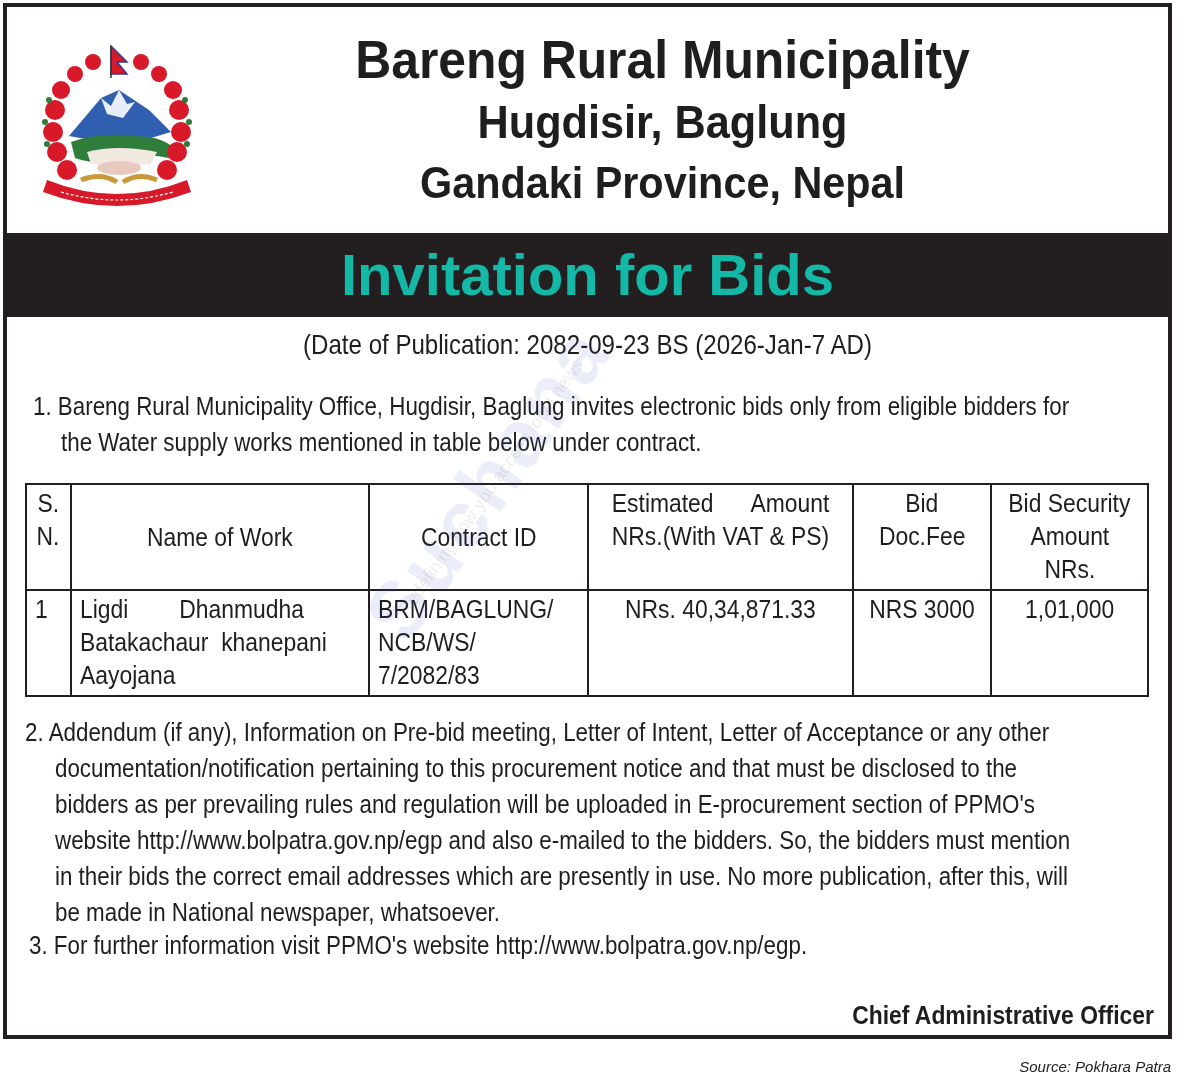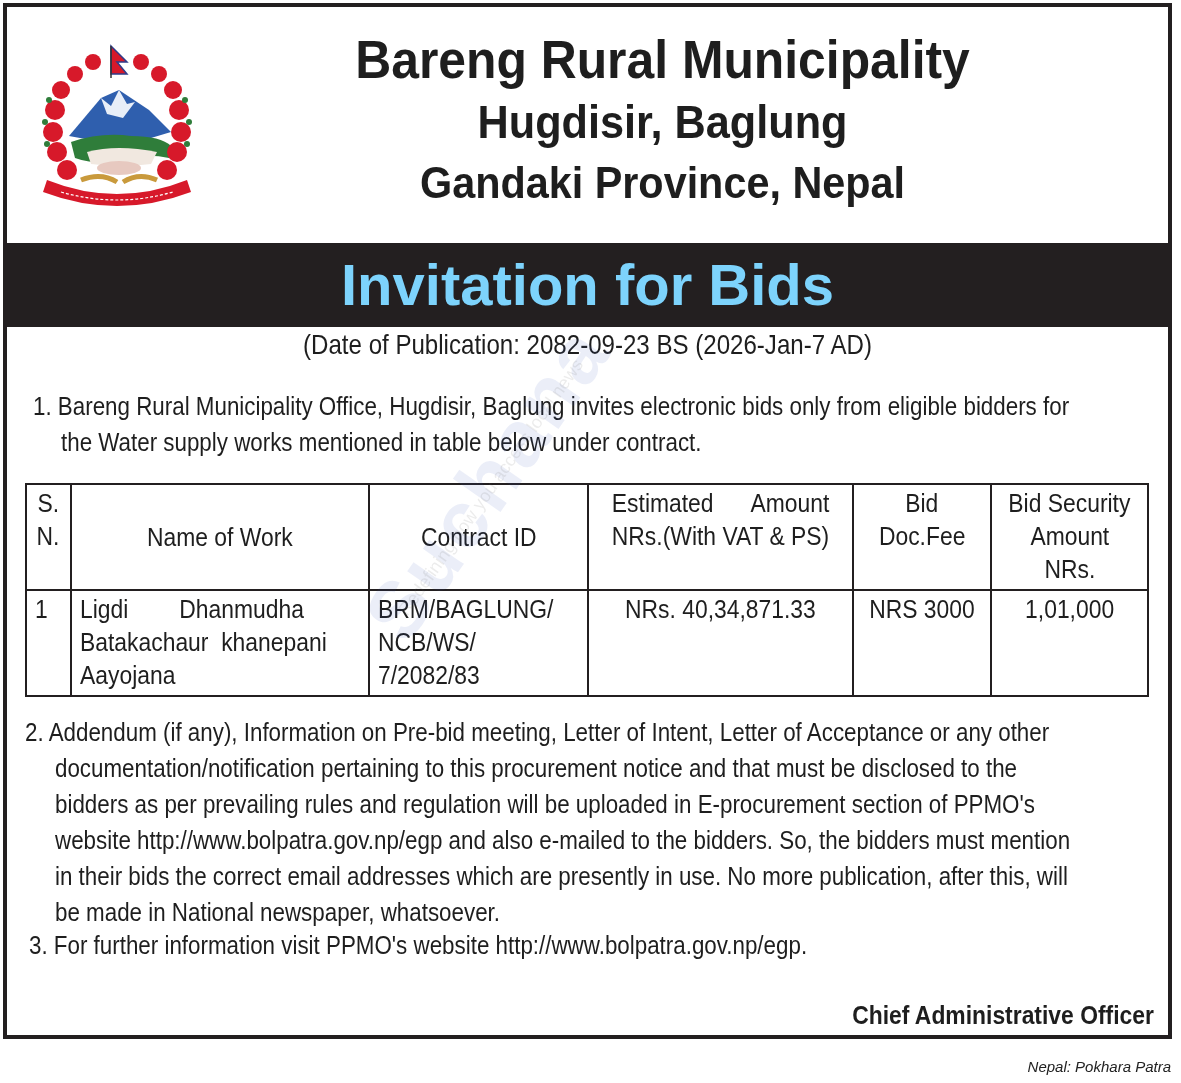--- a/index.html
+++ b/index.html
@@ -6,22 +6,22 @@
   body { width: 1181px; height: 1083px; position: relative; overflow: hidden;
          font-family: "Liberation Sans", sans-serif; color: #1e1e1e; }
   .notice { position: absolute; left: 3px; top: 3px; width: 1169px; height: 1036px;
             border: 4px solid #231f20; box-sizing: border-box; background: #fff; }
   .header { position: absolute; left: 0; top: 0; width: 100%; height: 228px; }
   .emblem { position: absolute; left: 24px; top: 33px; width: 172px; height: 172px; }
   .hdr-text { position: absolute; left: 190px; right: 40px; top: 22px; text-align: center; }
   .hdr-line1 { font-weight: bold; font-size: 53px; line-height: 62px; color: #1e1e1e; transform: scaleX(0.94); }
   .hdr-line2 { font-weight: bold; font-size: 46px; line-height: 62px; color: #1e1e1e; transform: scaleX(0.94); }
   .hdr-line3 { font-weight: bold; font-size: 44px; line-height: 60px; color: #1e1e1e; transform: scaleX(0.94); }
-  .banner { position: absolute; left: 0; top: 236px; width: 100%; height: 84px; background: #231f20;
-            color: #7dd3fc; text-align: center; font-weight: bold; font-size: 58px; line-height: 84px; }
+  .banner { position: absolute; left: 0; top: 226px; width: 100%; height: 84px; background: #231f20;
+            color: #14b8a6; text-align: center; font-weight: bold; font-size: 58px; line-height: 84px; }
   .pubdate { position: absolute; left: 0; top: 322px; width: 100%; text-align: center; font-size: 28px;
              transform: scaleX(0.86); }
   .para { position: absolute; font-size: 26px; line-height: 36px; color: #1e1e1e; }
   .p1 { left: 26px; top: 381px; width: 1130px; }
   .narrow { display: inline-block; transform-origin: left center; transform: scaleX(0.86); white-space: nowrap; }
   table.bids { position: absolute; left: 18px; top: 476px; width: 1124px; border-collapse: collapse;
                font-size: 26px; line-height: 33px; }
   table.bids td, table.bids th { border: 2px solid #231f20; vertical-align: top; padding: 2px 8px; font-weight: normal; }
   table.bids th { height: 100px; vertical-align: top; text-align: center; }
   table.bids td { height: 100px; }
@@ -178,13 +178,13 @@
   </div>
 
   <div class="signature">Chief Administrative Officer</div>
 
   <div class="watermark">
     <div class="wm-text">Suchana</div>
     <div class="wm-tag">Redefining how you access local news</div>
   </div>
 </div>
 
-<div class="source">Nepal: Pokhara Patra</div>
+<div class="source">Source: Pokhara Patra</div>
 
 </body></html>

